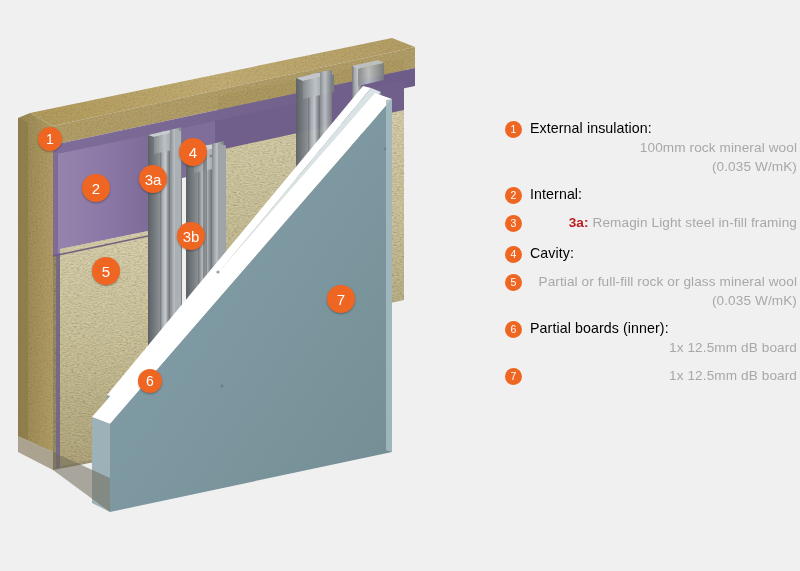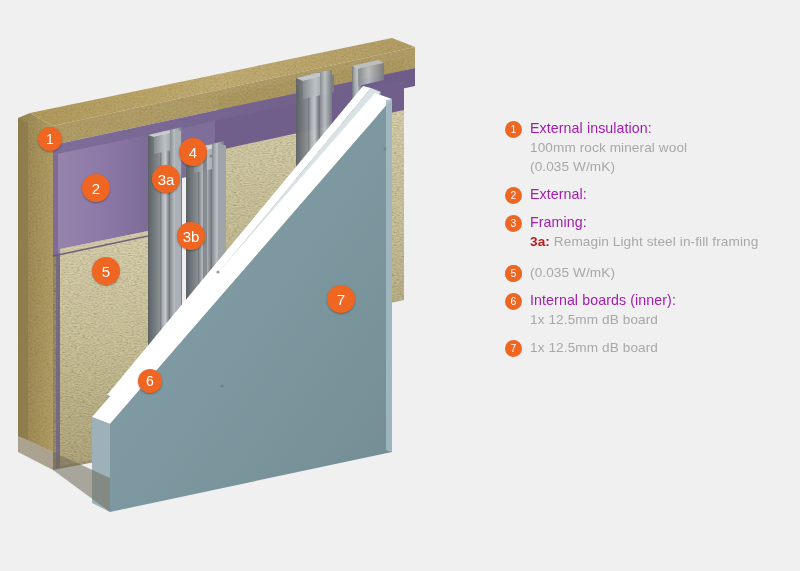--- a/index.html
+++ b/index.html
@@ -39,32 +39,33 @@
   .entry{position:relative;padding-left:25px;margin-bottom:9px;}
   .lbadge{
     position:absolute;left:0;top:2px;
     width:17px;height:17px;border-radius:50%;
     background:#ef6623;color:#fff;
     display:flex;align-items:center;justify-content:center;
     font-size:10.5px;line-height:1;font-weight:400;
     user-select:none;
   }
   .ltitle{
-    color:#a21caf;
+    color:#000000;
     font-size:14.2px;
     line-height:1.33;
     letter-spacing:.1px;
     font-weight:400;
   }
   .lsub{
     color:#a8a8a8;
     font-size:13.6px;
     line-height:1.40;
     letter-spacing:.1px;
     font-weight:400;
+    text-align:right;
   }
   .lsub .key{color:#b91c1c;font-weight:700;}
   .sp3{margin-bottom:12px;}
 </style>
 </head>
 <body>
 
 <div id="stage">
 
   <div id="diagram">
@@ -258,63 +259,64 @@
         </g>
 
         <path d="M53,452 L110,478 L110,512 L53,470 Z" fill="#6e6a58" opacity="0.55"></path>
         <path d="M18,436 L53,452 L53,470 L18,452 Z" fill="#7d7050" opacity="0.6"></path>
 
       </g>
     </svg>
 
     <div class="dbadge r1" style="left:38px;top:127px;">1</div>
     <div class="dbadge r2" style="left:82px;top:174px;">2</div>
-    <div class="dbadge r2" style="left:152px;top:165px;">3a</div>
+    <div class="dbadge r2" style="left:139px;top:165px;">3a</div>
     <div class="dbadge r2" style="left:177px;top:222px;">3b</div>
     <div class="dbadge r2" style="left:179px;top:138px;">4</div>
     <div class="dbadge r2" style="left:92px;top:257px;">5</div>
     <div class="dbadge r1" style="left:138px;top:369px;">6</div>
     <div class="dbadge r2" style="left:327px;top:285px;">7</div>
   </div>
 
   <div id="legend">
 
     <div class="entry">
       <div class="lbadge">1</div>
       <div class="ltitle">External insulation:</div>
       <div class="lsub">100mm rock mineral wool</div>
       <div class="lsub">(0.035 W/mK)</div>
     </div>
 
     <div class="entry">
       <div class="lbadge">2</div>
-      <div class="ltitle">External:</div>
+      <div class="ltitle">Internal:</div>
     </div>
 
     <div class="entry sp3">
       <div class="lbadge">3</div>
-      <div class="ltitle">Framing:</div>
       <div class="lsub">
         <span class="key">3a:</span>
         <span>Remagin Light steel in-fill framing</span>
       </div>
     </div>
 
     <div class="entry">
       <div class="lbadge">4</div>
+      <div class="ltitle">Cavity:</div>
     </div>
 
     <div class="entry">
       <div class="lbadge">5</div>
+      <div class="lsub">Partial or full-fill rock or glass mineral wool</div>
       <div class="lsub">(0.035 W/mK)</div>
     </div>
 
     <div class="entry">
       <div class="lbadge">6</div>
-      <div class="ltitle">Internal boards (inner):</div>
+      <div class="ltitle">Partial boards (inner):</div>
       <div class="lsub">1x 12.5mm dB board</div>
     </div>
 
     <div class="entry">
       <div class="lbadge">7</div>
       <div class="lsub">1x 12.5mm dB board</div>
     </div>
 
   </div>
 

